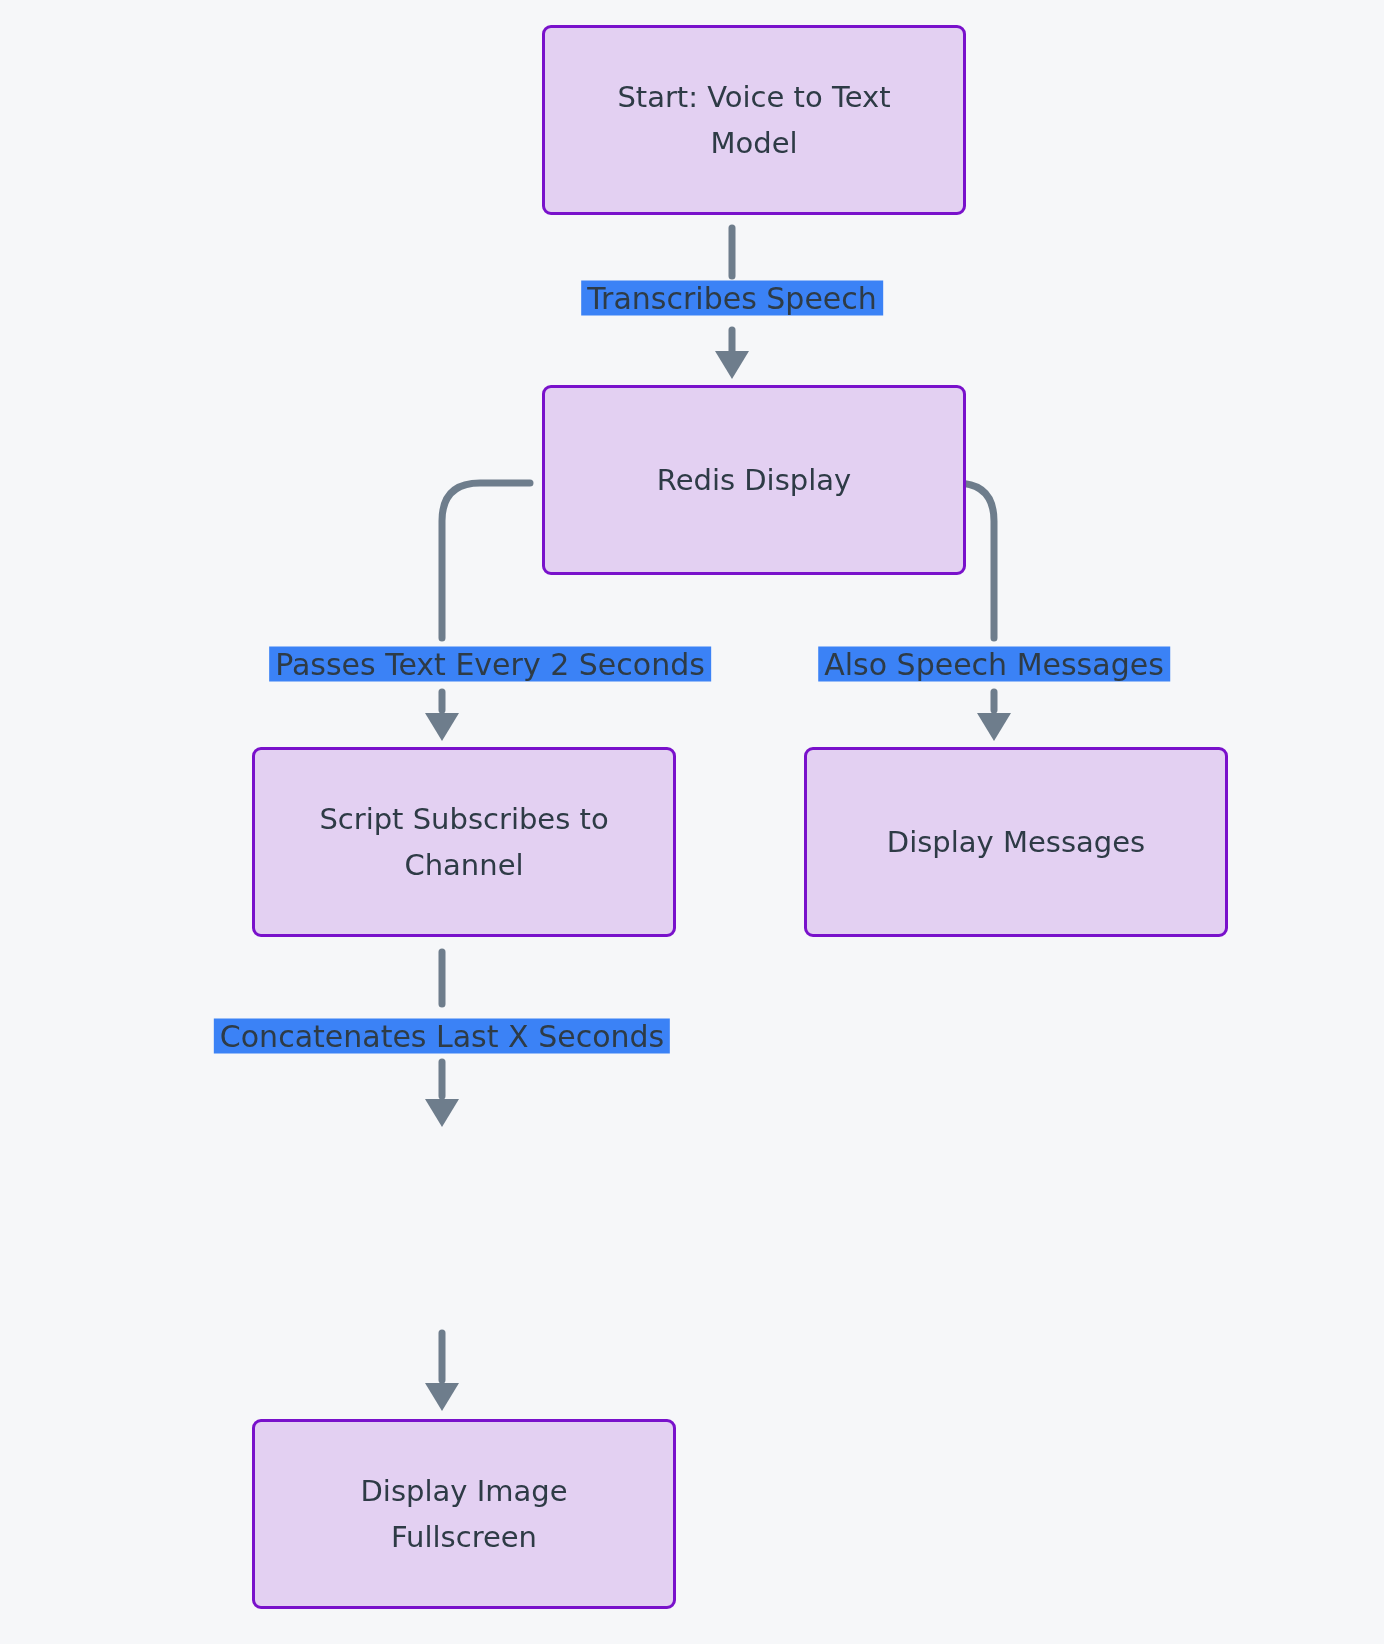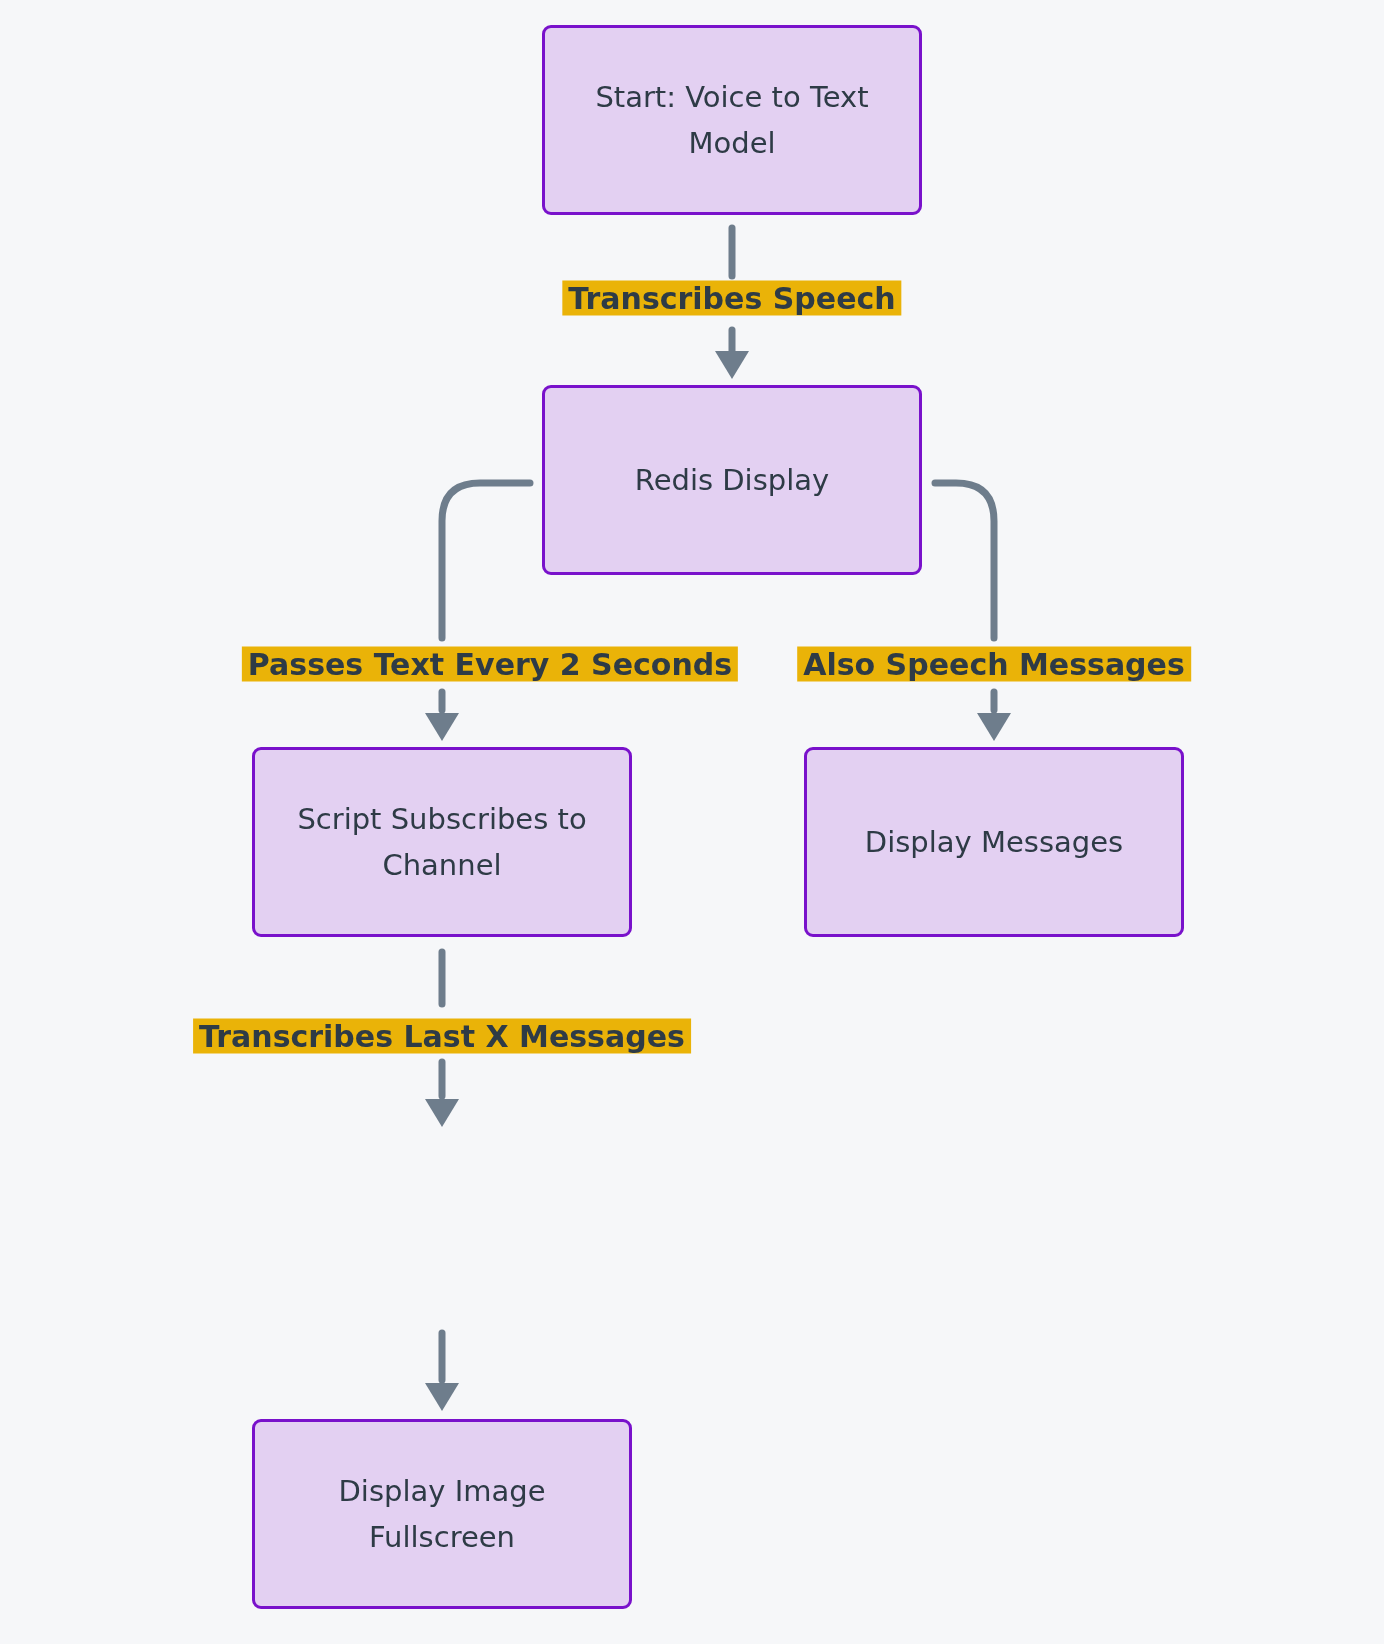--- a/index.html
+++ b/index.html
@@ -17,21 +17,21 @@
   }
   .edges-svg {
     position: absolute;
     left: 0;
     top: 0;
     width: 1384px;
     height: 1644px;
   }
   .node {
     position: absolute;
-    width: 380px;
+    width: 424px;
     height: 190px;
     box-sizing: border-box;
     background: #E3D0F2;
     border: 3px solid #7911CB;
     border-radius: 9px;
     display: flex;
     align-items: center;
     justify-content: center;
     text-align: center;
     padding: 16px 20px;
@@ -40,24 +40,24 @@
     white-space: pre-line;
     font-size: 29px;
     line-height: 1.6;
     font-weight: 500;
     color: #2E3B46;
   }
   .edge-label {
     position: absolute;
     transform: translate(-50%, -50%);
     font-size: 30px;
-    font-weight: 700;
+    font-weight: 400;
     color: #2E3B46;
     white-space: nowrap;
-    background: #eab308;
+    background: #3b82f6;
     padding: 0 6px;
     text-align: center;
   }
   
   .pos-start   { left: 542px; top: 25px; }
   .pos-redis   { left: 542px; top: 385px; }
   .pos-script  { left: 252px; top: 747px; border-radius: 9px; }
   .pos-display { left: 804px; top: 747px; }
   .pos-generate{ left: 252px; top: 1131px; }
   .pos-full    { left: 252px; top: 1419px; }
@@ -113,15 +113,15 @@
 
 
   <div class="node pos-full">
     <span class="node-label">Display Image
 Fullscreen</span>
   </div>
 
   <div class="edge-label lbl-transcribes">Transcribes Speech</div>
   <div class="edge-label lbl-passes">Passes Text Every 2 Seconds</div>
   <div class="edge-label lbl-also">Also Speech Messages</div>
-  <div class="edge-label lbl-concat">Transcribes Last X Messages</div>
+  <div class="edge-label lbl-concat">Concatenates Last X Seconds</div>
 
 </div>
 
 </body></html>

